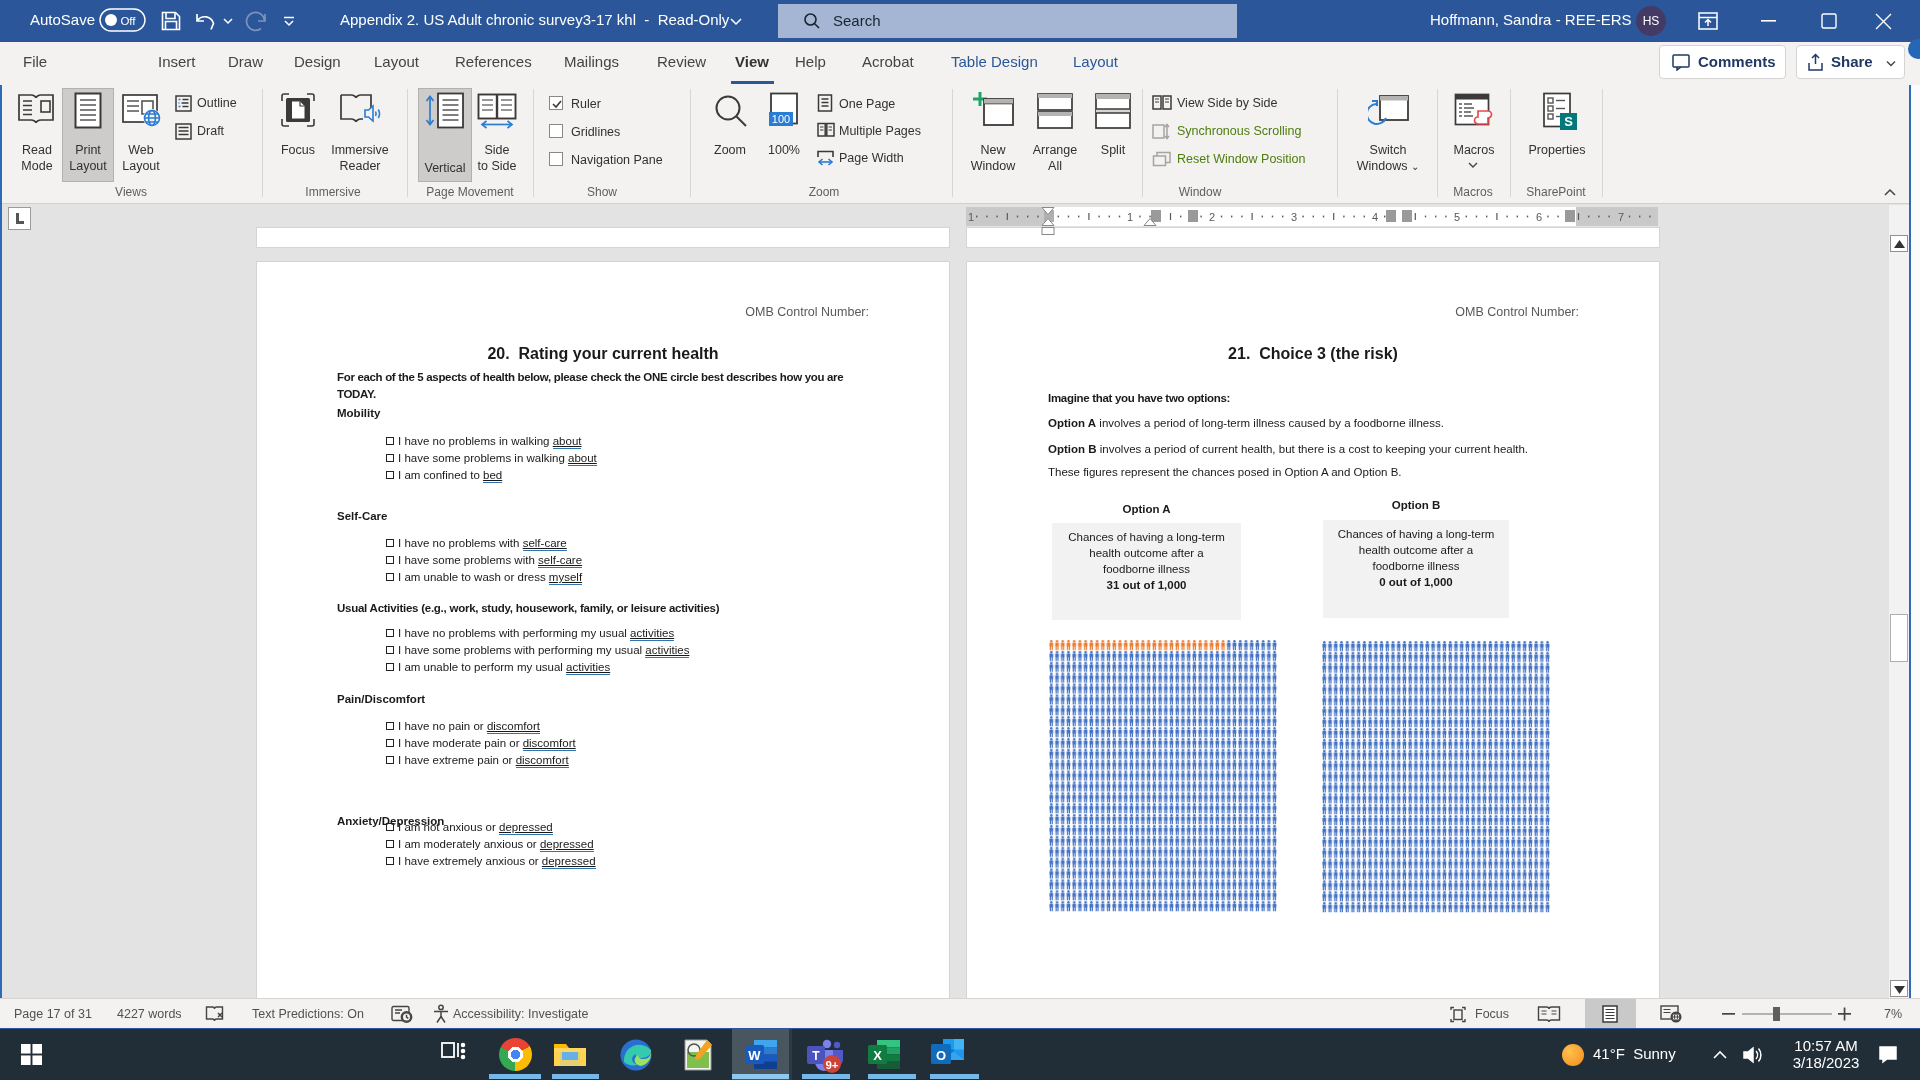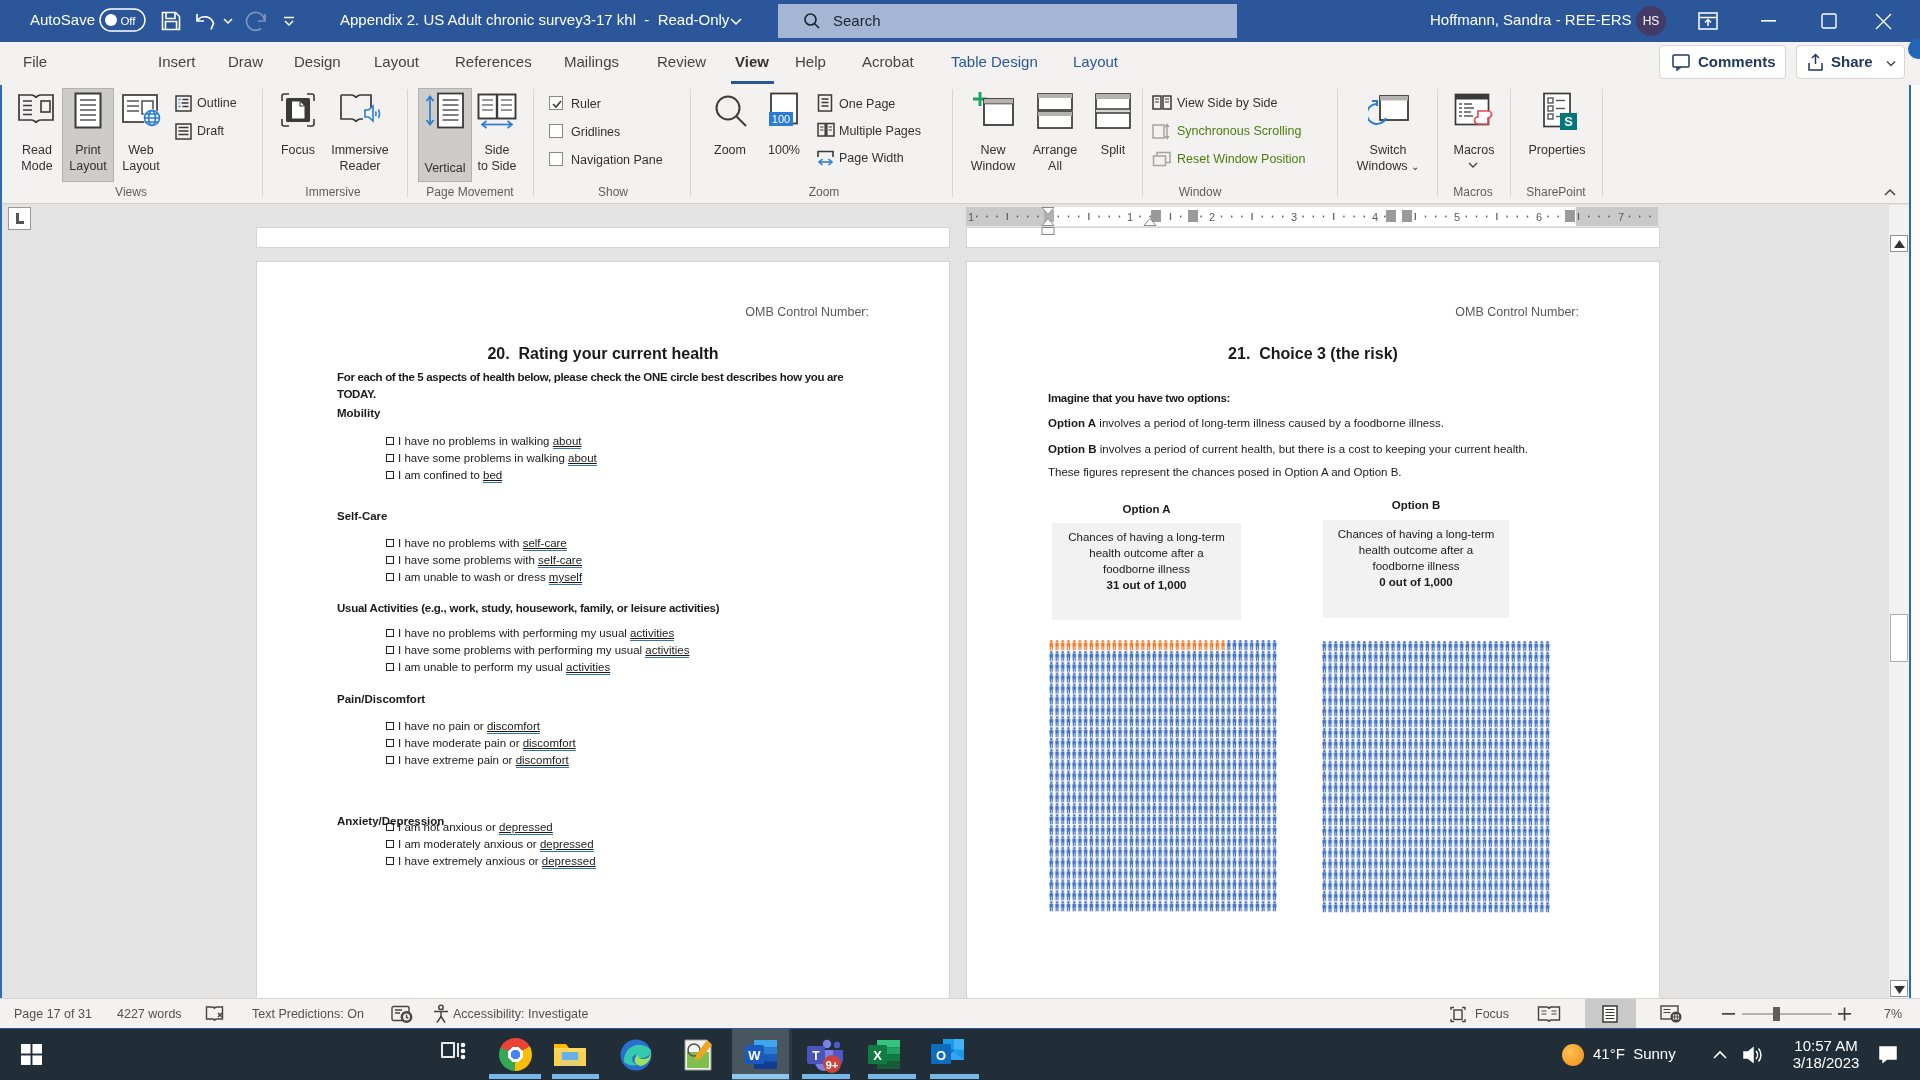--- a/index.html
+++ b/index.html
@@ -172,21 +172,21 @@
     <div class="rsep" style="left:952px;"></div>
     <div class="rsep" style="left:1142px;"></div>
     <div class="rsep" style="left:1337px;"></div>
     <div class="rsep" style="left:1437px;"></div>
     <div class="rsep" style="left:1510px;"></div>
     <div class="rsep" style="left:1602px;"></div>
 
     <div class="glabel" style="left:96px; width:70px;">Views</div>
     <div class="glabel" style="left:298px; width:70px;">Immersive</div>
     <div class="glabel" style="left:415px; width:110px;">Page Movement</div>
-    <div class="glabel" style="left:578px; width:70px;">Show</div>
+    <div class="glabel" style="left:547px; width:70px;text-align:right;">Show</div>
     <div class="glabel" style="left:789px; width:70px;">Zoom</div>
     <div class="glabel" style="left:1165px; width:70px;">Window</div>
     <div class="glabel" style="left:1438px; width:70px;">Macros</div>
     <div class="glabel" style="left:1516px; width:80px;">SharePoint</div>
 
     <svg class="abs" style="left:1883px; top:102px;" width="14" height="10" viewBox="0 0 14 10" fill="none" stroke="#444" stroke-width="1.5">
         <path d="M2 8 l5-5 5 5"></path>
       </svg>
 
     <svg class="abs" style="left:17px; top:8px;" width="38" height="32" viewBox="0 0 38 32" fill="none" stroke="#3b3a39" stroke-width="1.7">

